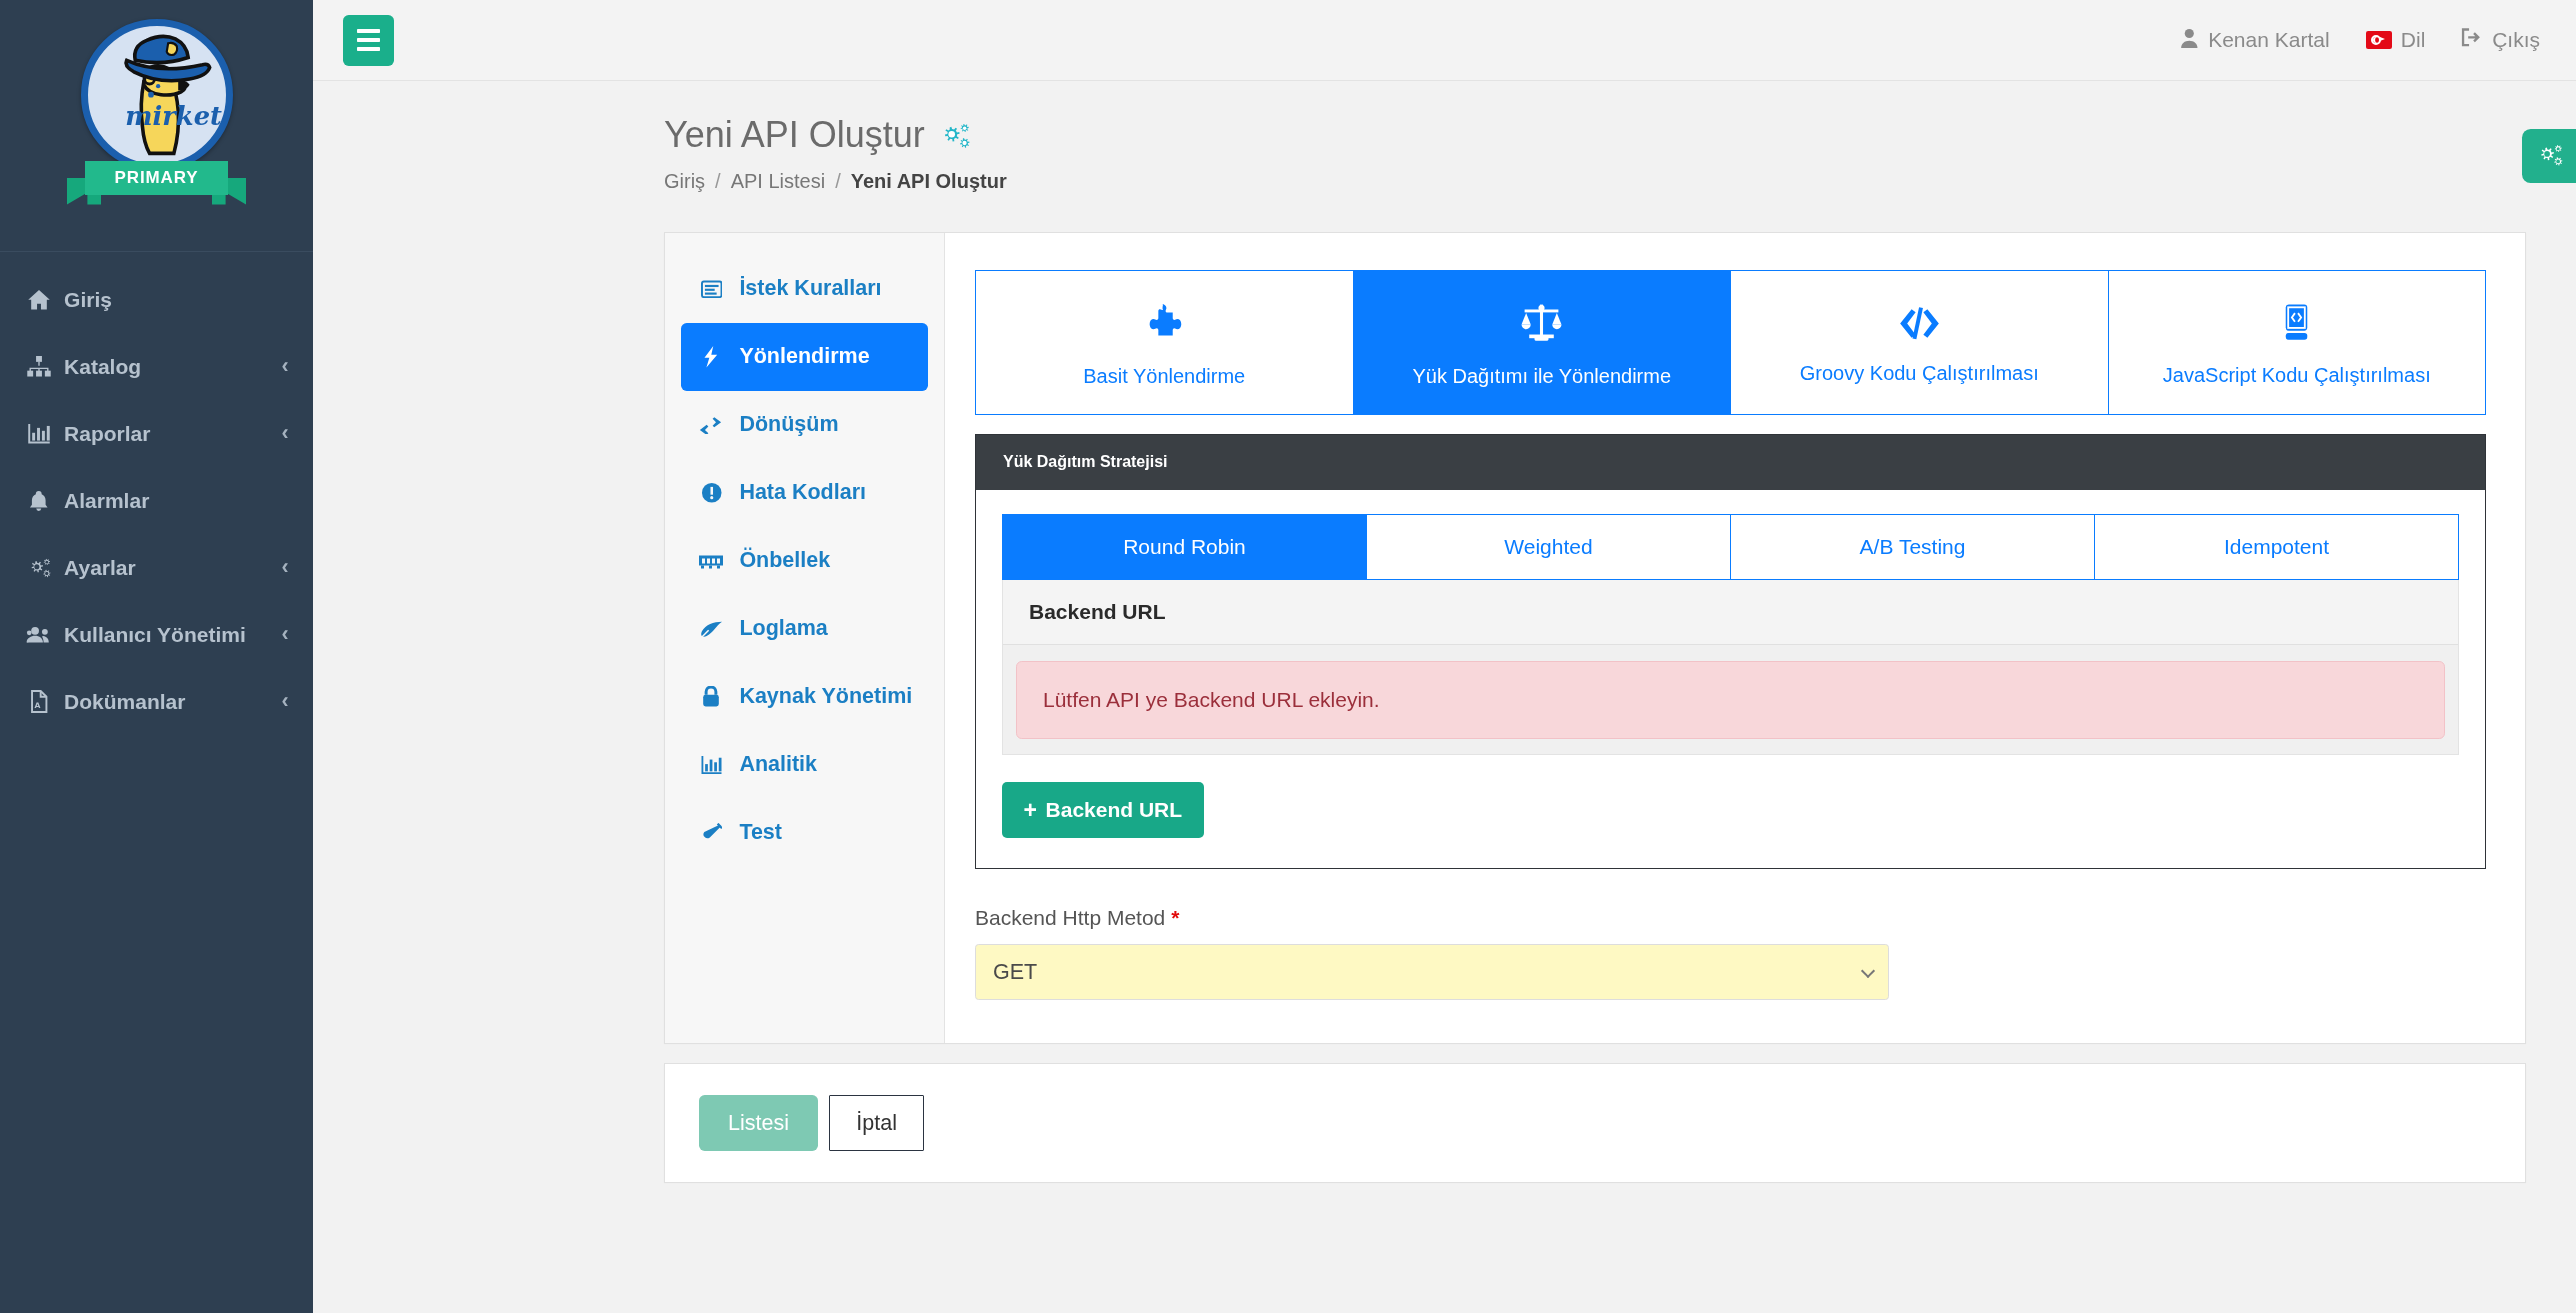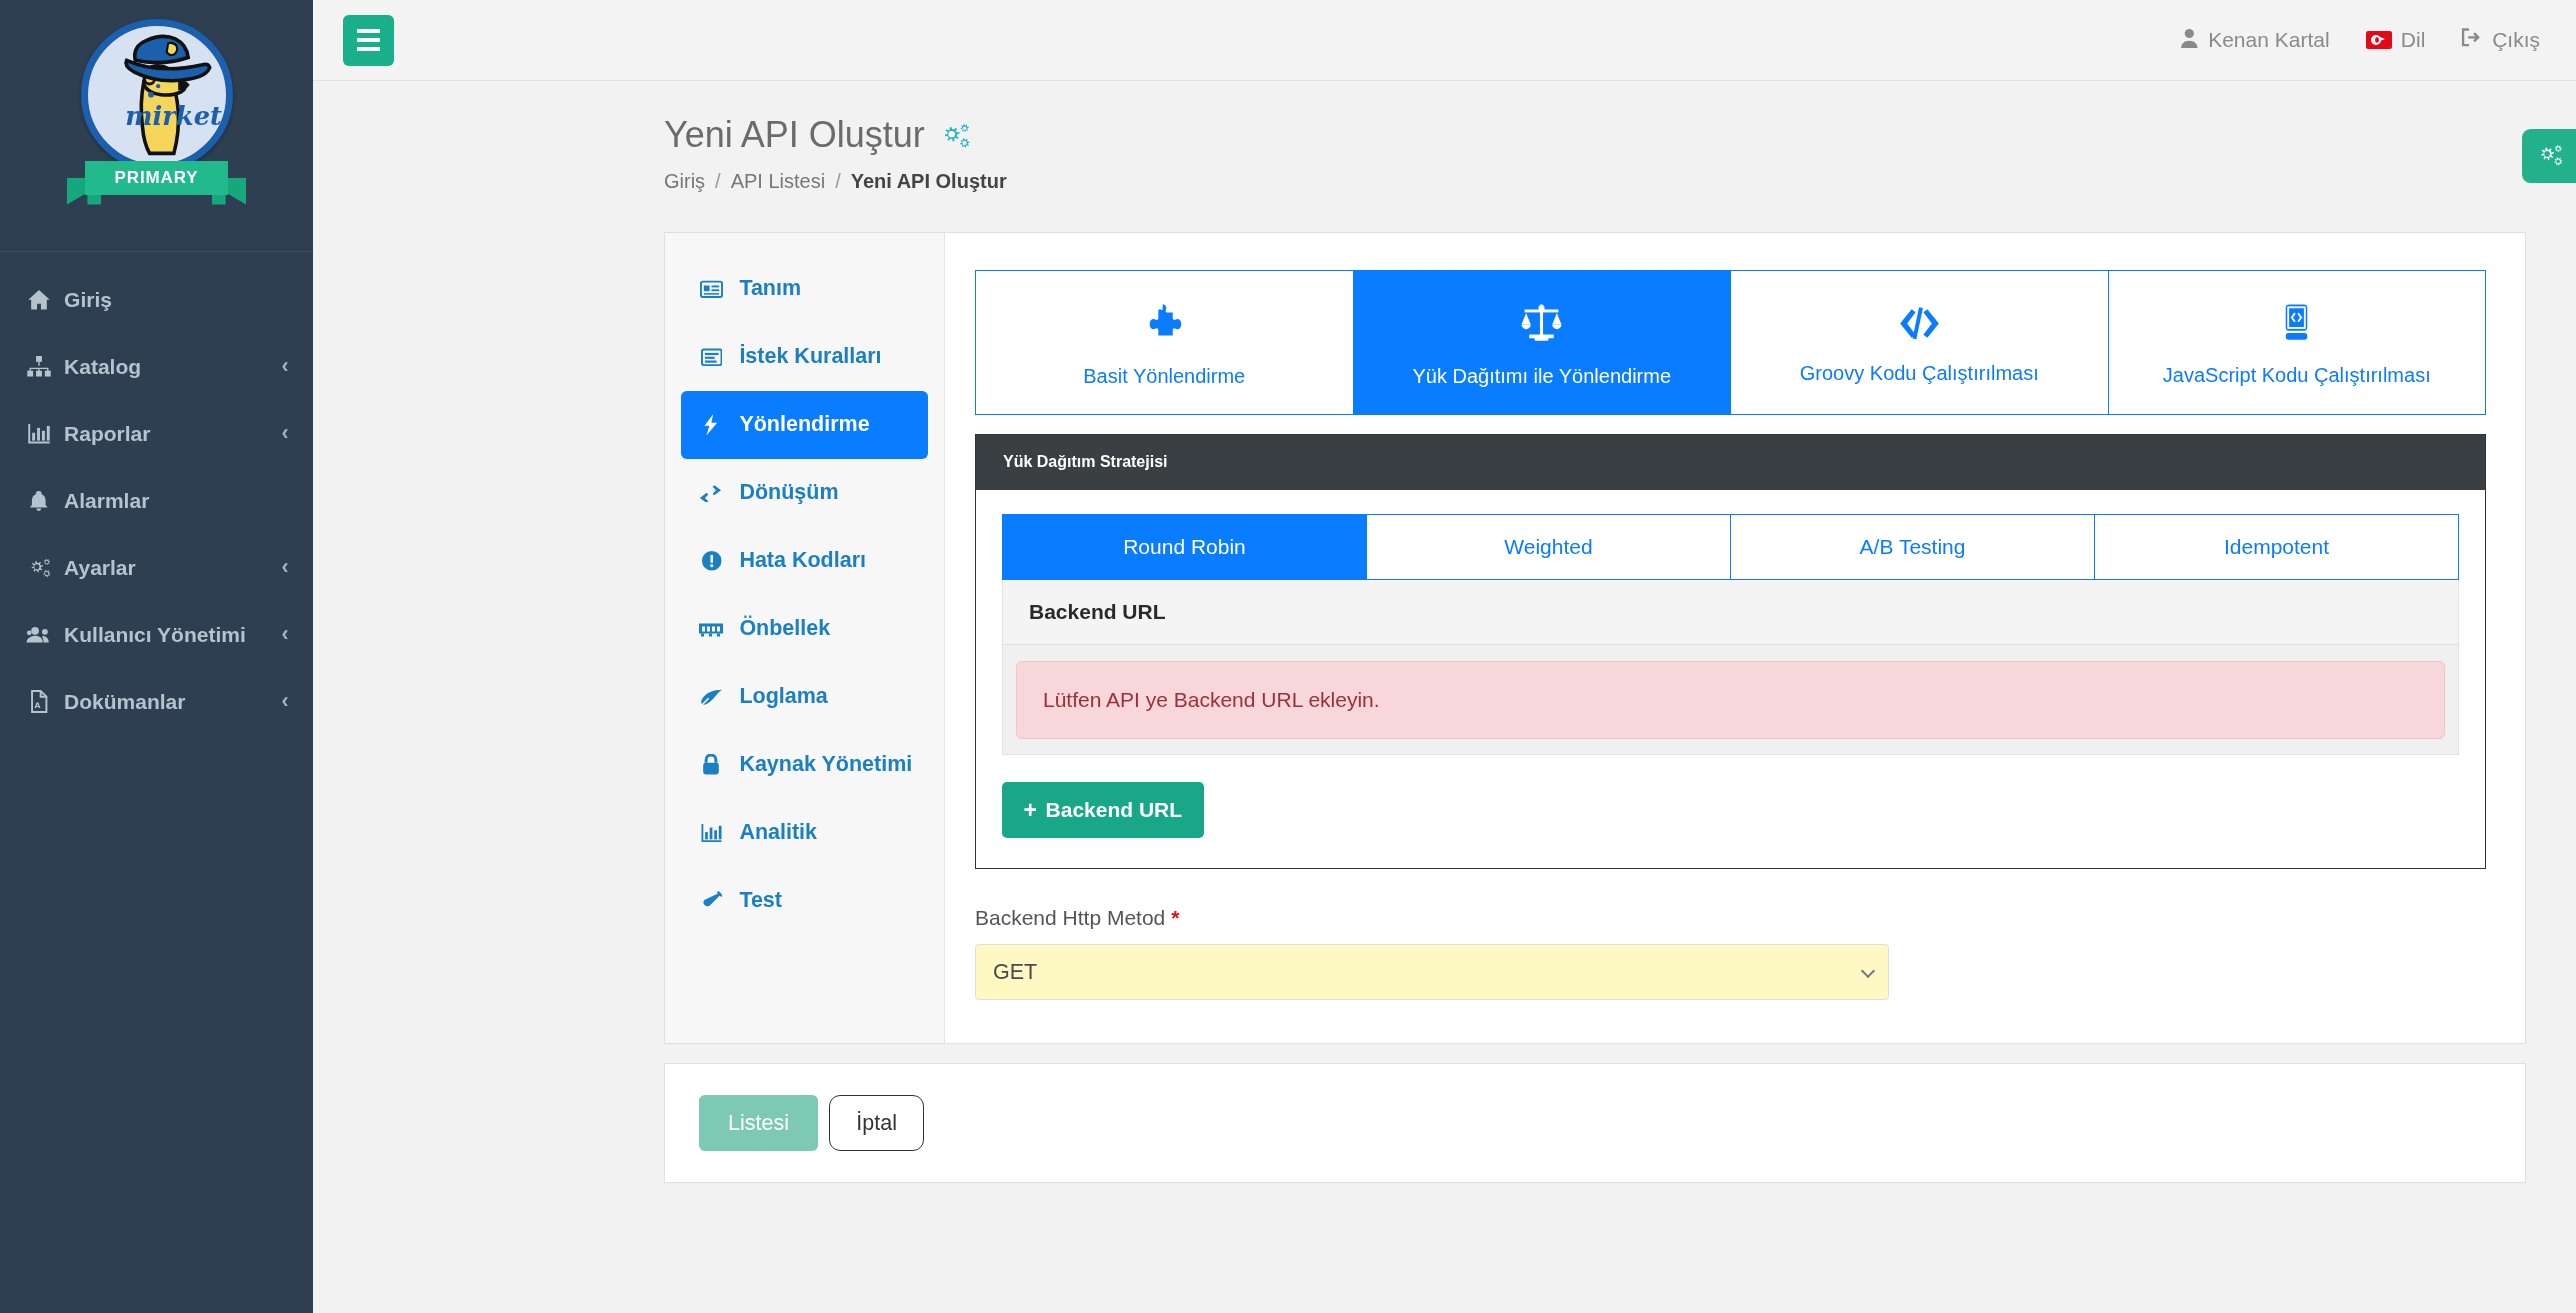--- a/index.html
+++ b/index.html
@@ -232,21 +232,21 @@
     margin: 18.6px 50px 0 351px;
     padding: 31.5px 34px; display: flex; gap: 11.4px;
     box-shadow: 0 0.7px 1.4px rgba(0,0,0,.04);
   }
   .btn-save {
     background: #7ec9b3; color: #fff; border: none; border-radius: 5.7px;
     font-size: 21.5px; padding: 14.3px 29px; cursor: pointer;
     font-family: "Liberation Sans", sans-serif;
   }
   .btn-cancel {
-    background: #fff; color: #333; border: 1.4px solid #2b3441; border-radius: 11px;
+    background: #fff; color: #333; border: 1.4px solid #2b3441; border-radius: 1px;
     font-size: 21.5px; padding: 14.3px 26px; cursor: pointer;
     font-family: "Liberation Sans", sans-serif;
   }
 
   
   .fab-settings {
     position: absolute; right: 0; top: 129px;
     width: 54px; height: 54px;
     background: #22b08d; border: none; cursor: pointer;
     border-top-left-radius: 8.6px; border-bottom-left-radius: 8.6px;
@@ -456,32 +456,20 @@
         <span class="crumb">API Listesi</span>
         <span class="sep">/</span>
         <span class="crumb active">Yeni API Oluştur</span>
       </div>
     </div>
 
     <div class="card">
 
       <div class="vtabs">
 
-        <div class="vtab">
-          <span class="vt-ico">
-            <svg width="23" height="18.6" viewBox="0 0 24 18">
-                <rect x="1" y="1" width="22" height="16" rx="2" fill="none" stroke="#1b7fc4" stroke-width="2"></rect>
-                <rect x="4" y="5" width="6" height="6"></rect>
-                <rect x="12" y="5" width="8" height="2"></rect>
-                <rect x="12" y="9" width="8" height="2"></rect>
-                <rect x="4" y="13" width="16" height="1.6"></rect>
-              </svg>
-          </span>
-          <span class="vt-label">Tanım</span>
-        </div>
 
         <div class="vtab">
           <span class="vt-ico">
             <svg width="21.5" height="18.6" viewBox="0 0 22 18">
                 <rect x="1" y="1" width="20" height="16" rx="2" fill="none" stroke="#1b7fc4" stroke-width="2"></rect>
                 <rect x="4" y="4.5" width="14" height="2.2"></rect>
                 <rect x="4" y="8.4" width="10" height="2.2"></rect>
                 <rect x="4" y="12.3" width="12" height="2.2"></rect>
               </svg>
           </span>

